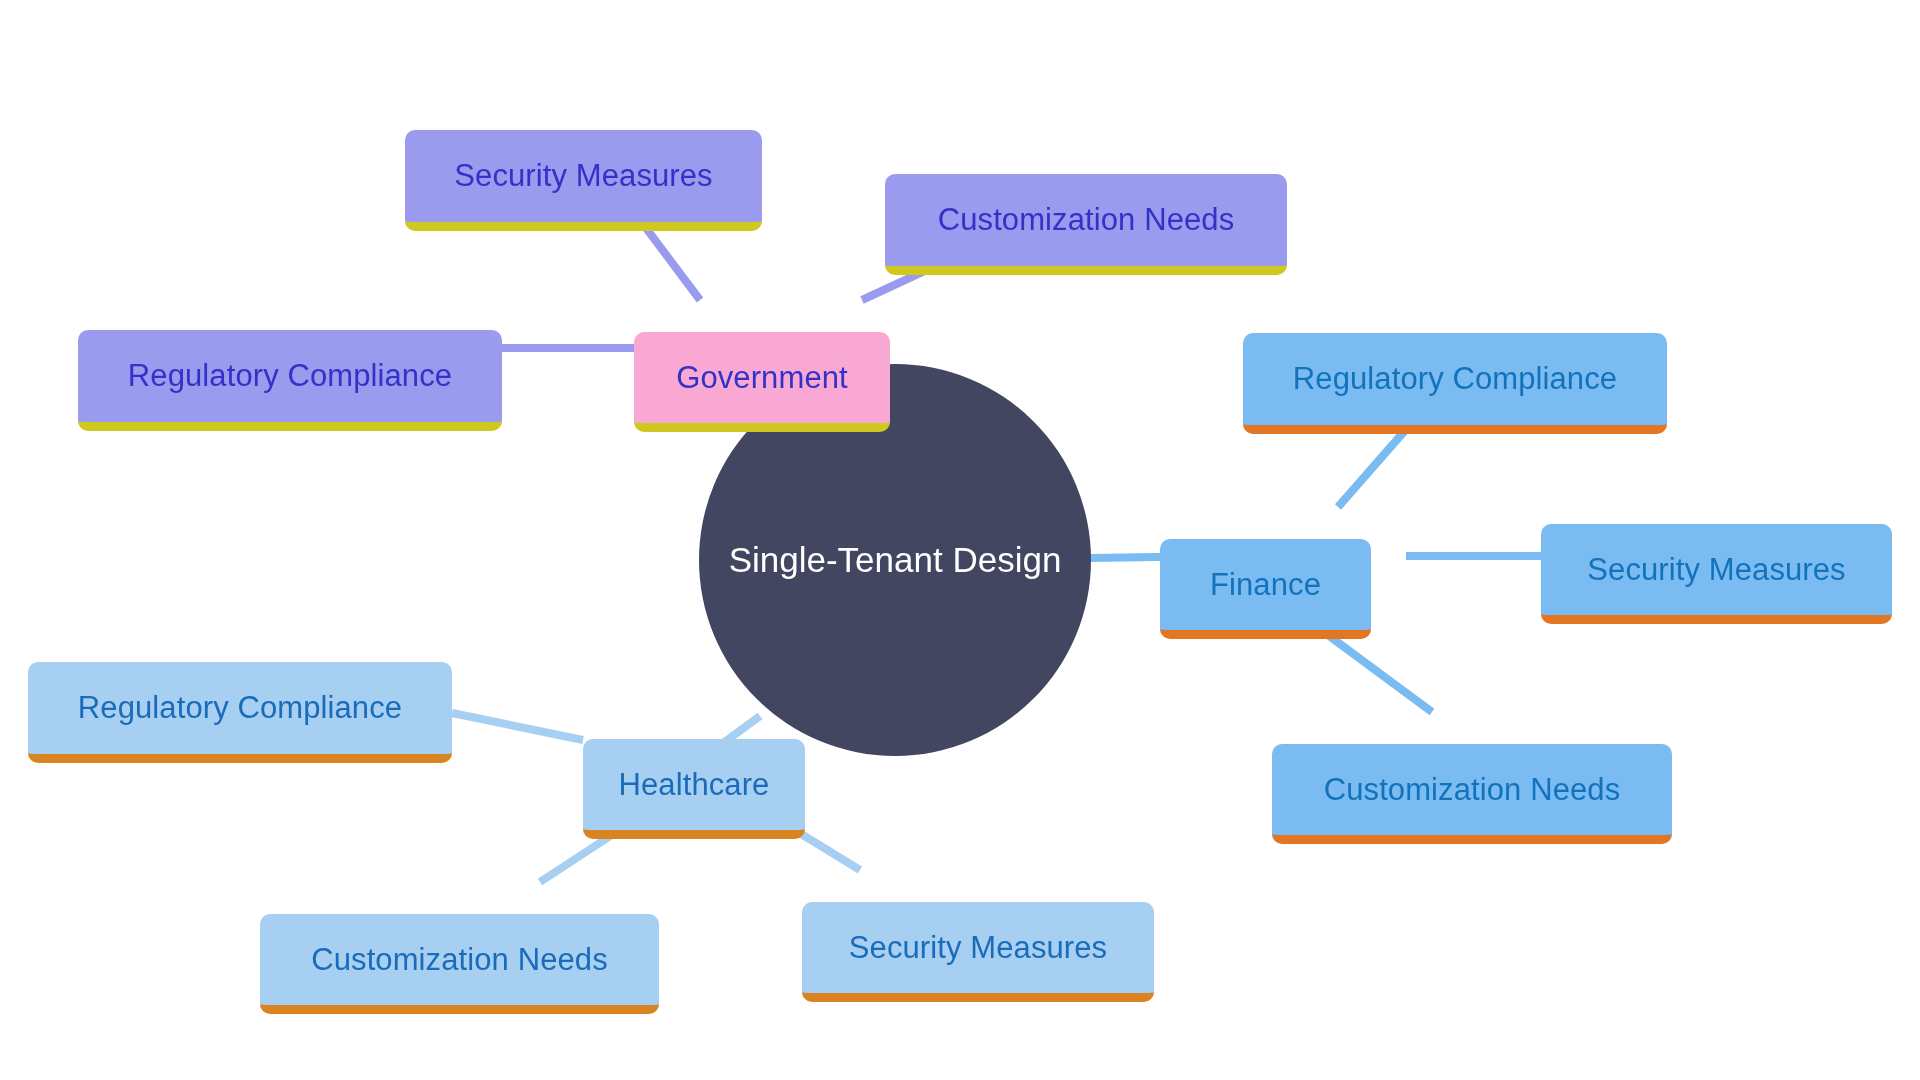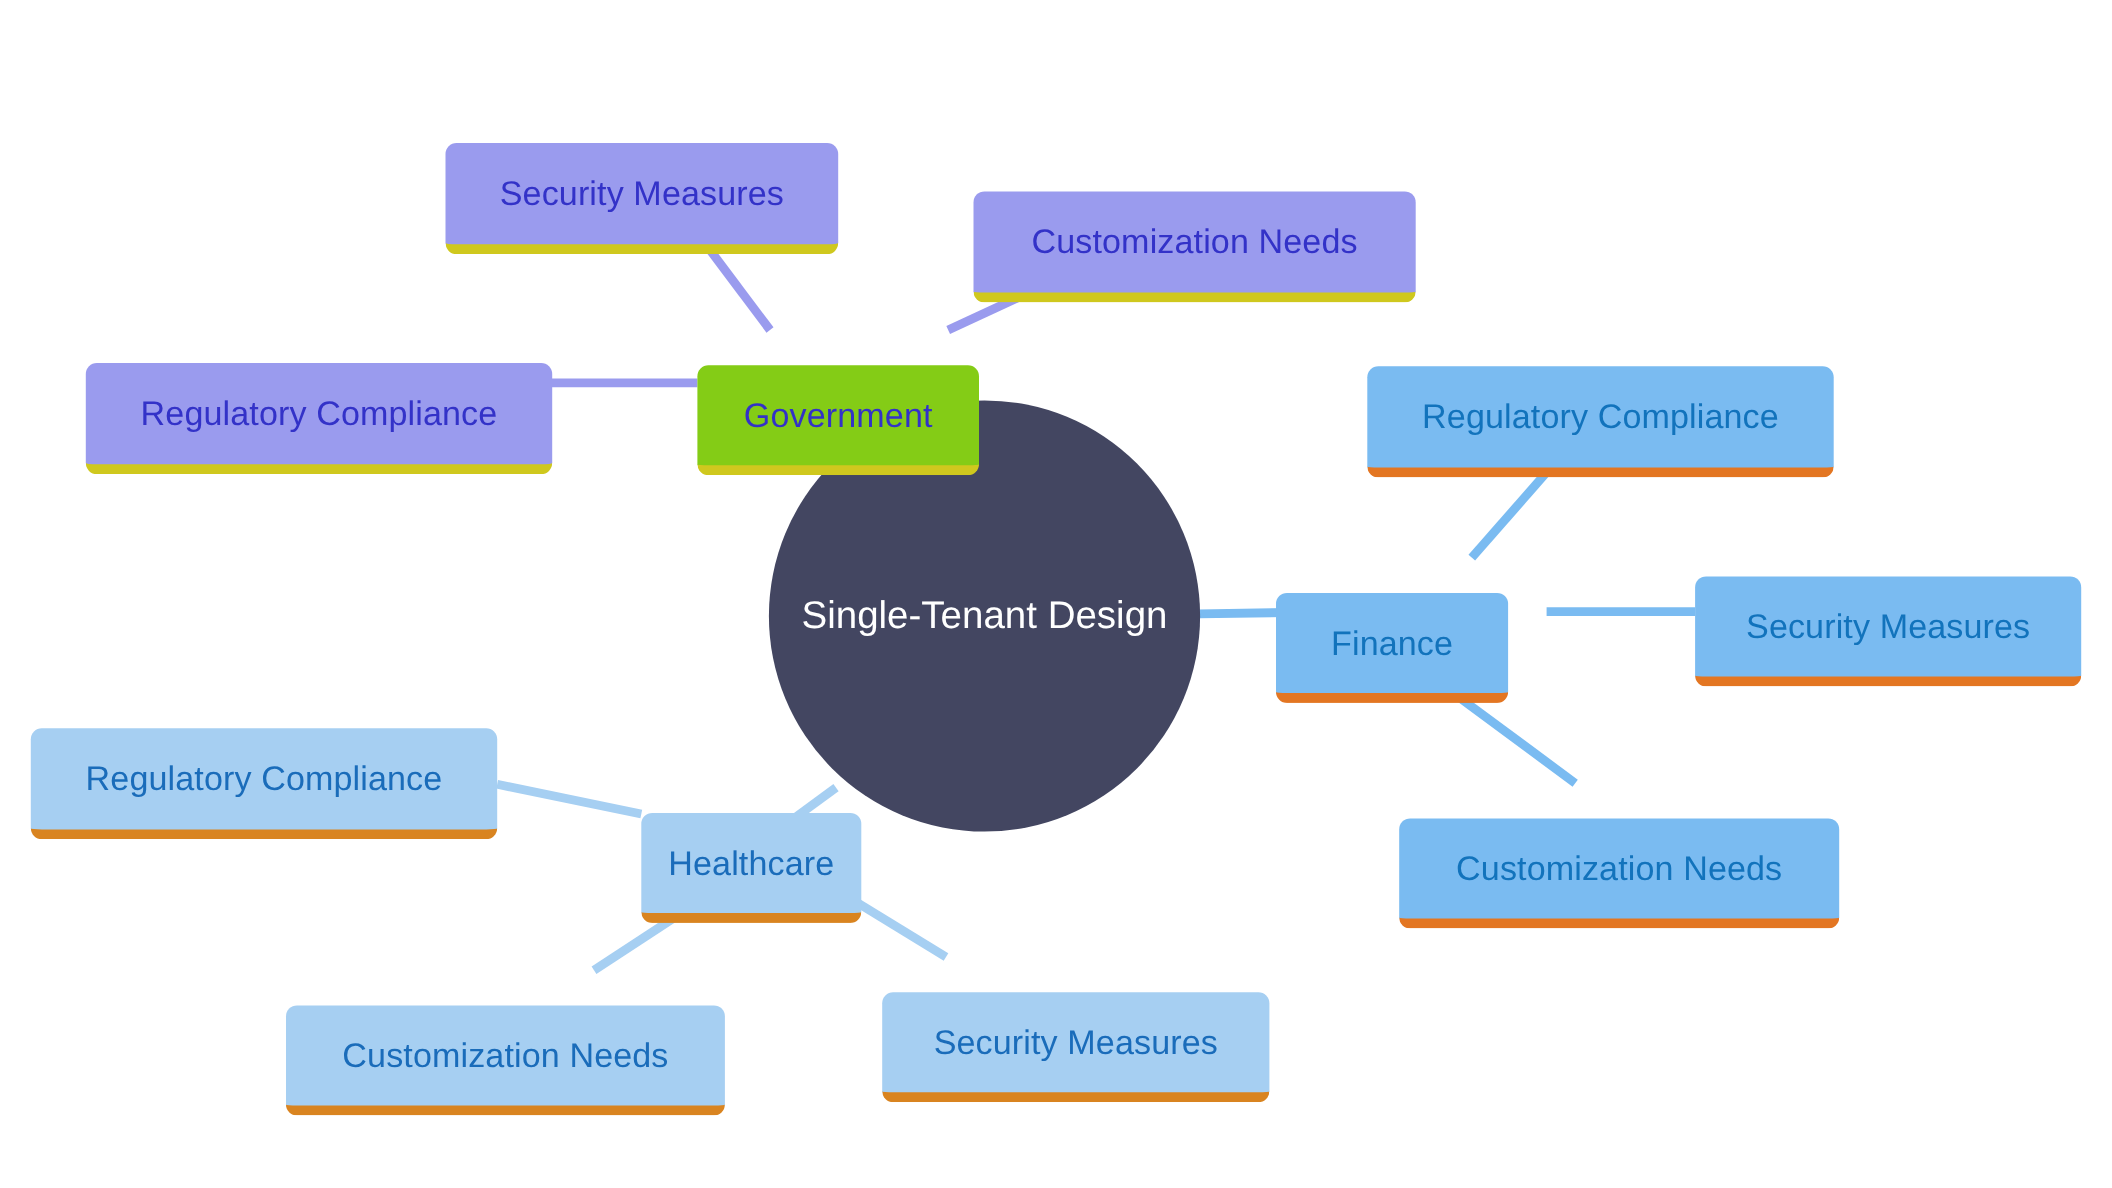--- a/index.html
+++ b/index.html
@@ -97,21 +97,21 @@
       <line x1="1290" y1="607" x2="1432" y2="712" stroke="#7abbf1" stroke-width="8" stroke-linecap="butt"></line>
       <line x1="583" y1="740" x2="452" y2="713" stroke="#a6cff2" stroke-width="8" stroke-linecap="butt"></line>
       <line x1="650" y1="810" x2="540" y2="882" stroke="#a6cff2" stroke-width="8" stroke-linecap="butt"></line>
       <line x1="762" y1="810" x2="860" y2="870" stroke="#a6cff2" stroke-width="8" stroke-linecap="butt"></line>
     </svg>
 
   <div class="root-node" id="root-node" style="left: 699px; top: 364px; width: 392px; height: 392px; background: rgb(67, 70, 97);">
     <span class="label">Single-Tenant Design</span>
   </div>
 
-  <div class="node purple" id="node-government" style="left: 634px; top: 298px; width: 256px; height: 100px; background: #84cc16; border-bottom-color: rgb(207, 200, 30); color: rgb(51, 50, 200);">
+  <div class="node purple" id="node-government" style="left: 634px; top: 298px; width: 256px; height: 100px; background: #f9a8d4; border-bottom-color: rgb(207, 200, 30); color: rgb(51, 50, 200);">
     <span class="label">Government</span>
   </div>
   <div class="node purple" id="node-gov-security" style="left: 405px; top: 96px; width: 357px; height: 101px; background: rgb(154, 155, 238); border-bottom-color: rgb(207, 200, 30); color: rgb(51, 50, 200);">
     <span class="label">Security Measures</span>
   </div>
   <div class="node purple" id="node-gov-customization" style="left: 885px; top: 140px; width: 402px; height: 101px; background: rgb(154, 155, 238); border-bottom-color: rgb(207, 200, 30); color: rgb(51, 50, 200);">
     <span class="label">Customization Needs</span>
   </div>
   <div class="node purple" id="node-gov-regulatory" style="left: 78px; top: 296px; width: 424px; height: 101px; background: rgb(154, 155, 238); border-bottom-color: rgb(207, 200, 30); color: rgb(51, 50, 200);">
     <span class="label">Regulatory Compliance</span>
@@ -123,21 +123,21 @@
   <div class="node blue" id="node-fin-regulatory" style="left: 1243px; top: 299px; width: 424px; height: 101px; background: rgb(122, 187, 241); border-bottom-color: rgb(227, 118, 34); color: rgb(18, 115, 188);">
     <span class="label">Regulatory Compliance</span>
   </div>
   <div class="node blue" id="node-fin-security" style="left: 1541px; top: 490px; width: 351px; height: 100px; background: rgb(122, 187, 241); border-bottom-color: rgb(227, 118, 34); color: rgb(18, 115, 188);">
     <span class="label">Security Measures</span>
   </div>
   <div class="node blue" id="node-fin-customization" style="left: 1272px; top: 710px; width: 400px; height: 100px; background: rgb(122, 187, 241); border-bottom-color: rgb(227, 118, 34); color: rgb(18, 115, 188);">
     <span class="label">Customization Needs</span>
   </div>
 
-  <div class="node blue-light" id="node-healthcare" style="left: 583px; top: 705px; width: 200px; height: 100px; background: rgb(166, 207, 242); border-bottom-color: rgb(217, 132, 32); color: rgb(26, 108, 186);">
+  <div class="node blue-light" id="node-healthcare" style="left: 583px; top: 705px; width: 222px; height: 100px; background: rgb(166, 207, 242); border-bottom-color: rgb(217, 132, 32); color: rgb(26, 108, 186);">
     <span class="label">Healthcare</span>
   </div>
   <div class="node blue-light" id="node-hc-regulatory" style="left: 28px; top: 628px; width: 424px; height: 101px; background: rgb(166, 207, 242); border-bottom-color: rgb(217, 132, 32); color: rgb(26, 108, 186);">
     <span class="label">Regulatory Compliance</span>
   </div>
   <div class="node blue-light" id="node-hc-customization" style="left: 260px; top: 880px; width: 399px; height: 100px; background: rgb(166, 207, 242); border-bottom-color: rgb(217, 132, 32); color: rgb(26, 108, 186);">
     <span class="label">Customization Needs</span>
   </div>
   <div class="node blue-light" id="node-hc-security" style="left: 802px; top: 868px; width: 352px; height: 100px; background: rgb(166, 207, 242); border-bottom-color: rgb(217, 132, 32); color: rgb(26, 108, 186);">
     <span class="label">Security Measures</span>

